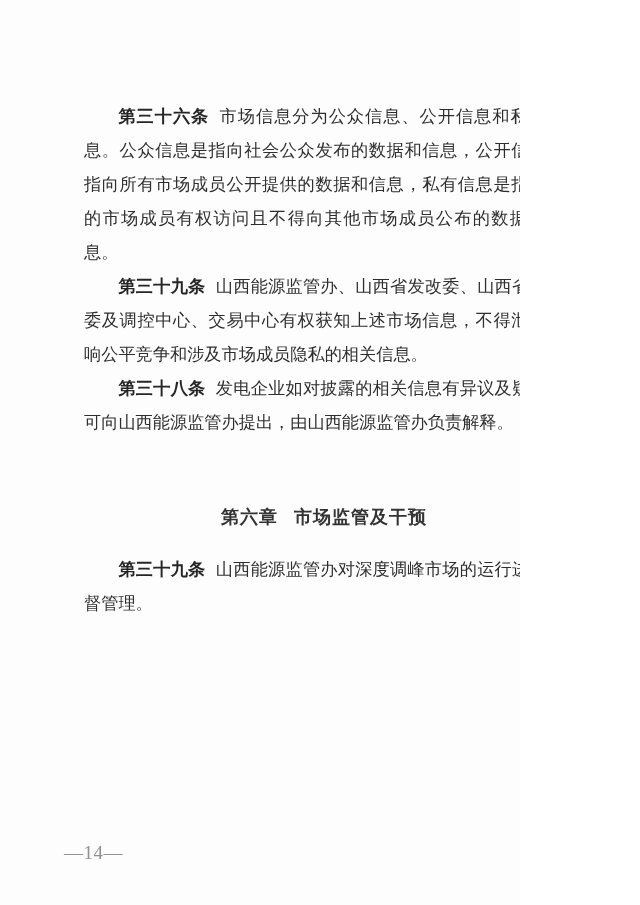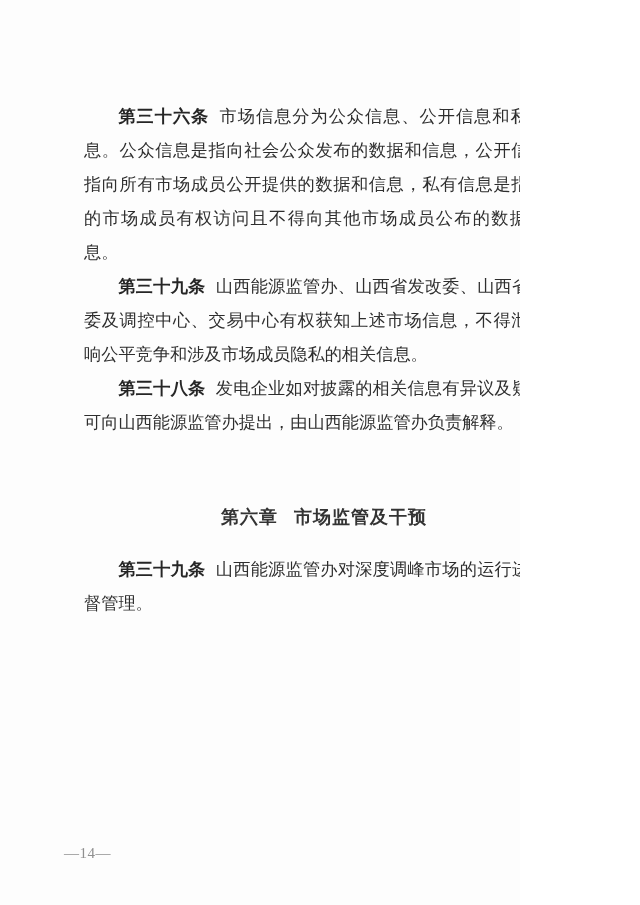--- a/index.html
+++ b/index.html
@@ -49,21 +49,21 @@
     color: #333333;
   }
   .chapter-title {
     margin-left: 0.9em;
     margin-top: 36px;
   }
   .footer {
     position: absolute;
     left: 64px;
     top: 844px;
-    font-size: 15px;
+    font-size: 19px;
     line-height: 18px;
     color: #8f8f8f;
     letter-spacing: 0.5px;
     font-family: "Liberation Serif", "DejaVu Serif", serif;
   }
 </style>
 </head>
 <body>
 
 <div class="page">

